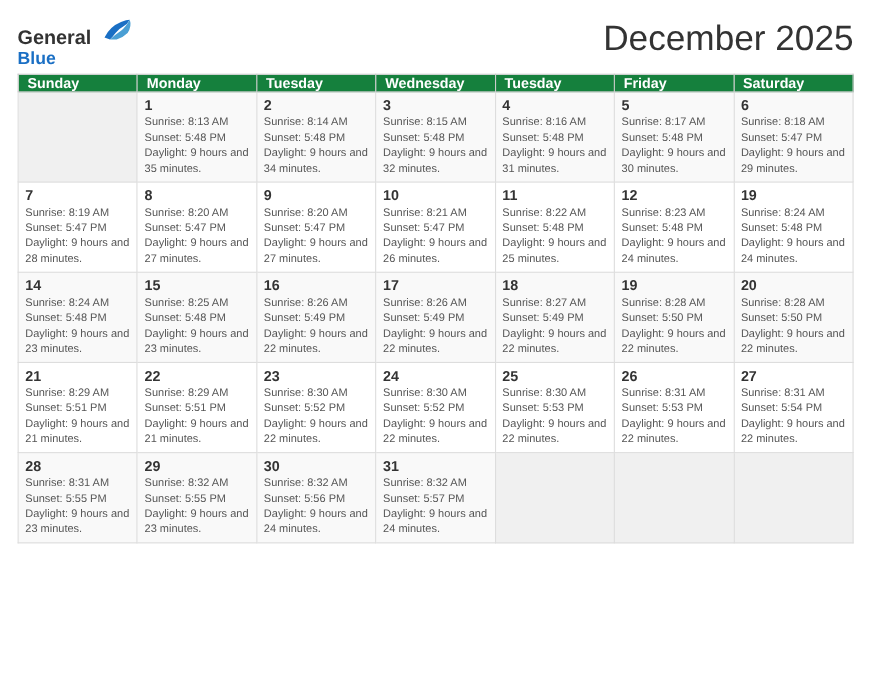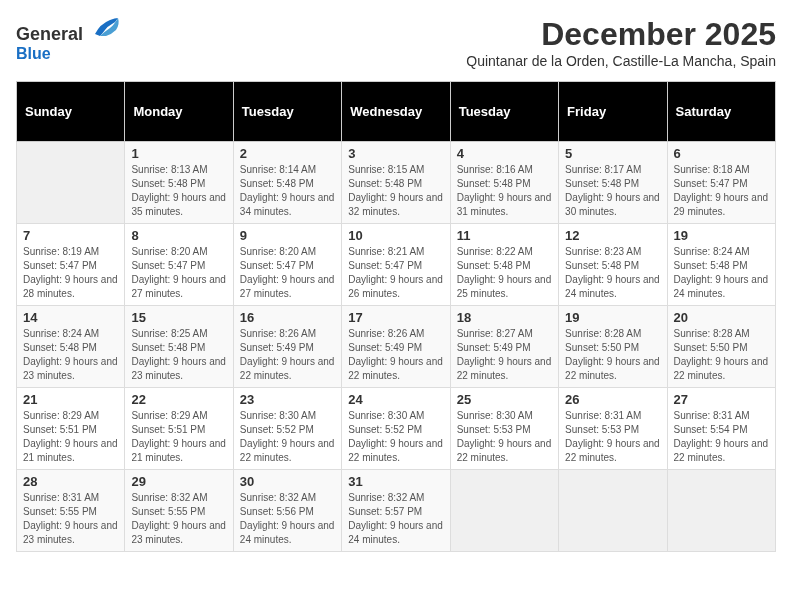--- a/index.html
+++ b/index.html
@@ -29,40 +29,40 @@
       font-weight: bold;
       color: #1a6fc4;
     }
     .logo-bird {
       width: 30px;
       height: 24px;
       margin-left: 2px;
     }
     .calendar-title {
       font-size: 32px;
-      font-weight: bold;
+      font-weight: normal;
       color: #333;
       text-align: right;
     }
     .calendar-subtitle {
       text-align: right;
       font-size: 14px;
       color: #333;
       margin-bottom: 8px;
     }
     table {
       width: 100%;
       border-collapse: collapse;
       font-size: 11px;
     }
     thead tr th {
-      background-color: #000000;
+      background-color: #15803d;
       color: #fff;
       text-align: left;
-      padding: 22px 8px;
+      padding: 0 8px;
       font-size: 13px;
       border: 1px solid #ccc;
     }
     tbody tr td {
       vertical-align: top;
       padding: 4px 6px;
       border: 1px solid #ddd;
       min-height: 80px;
       width: 14.28%;
     }
@@ -98,21 +98,20 @@
       <svg class="logo-bird" viewBox="0 0 30 24" xmlns="http://www.w3.org/2000/svg">
         <path d="M5 18 Q10 8 20 4 Q25 2 28 2 Q26 6 22 8 Q18 10 15 14 Q12 18 10 20 Z" fill="#1a6fc4"></path>
         <path d="M10 20 Q14 16 20 12 Q24 9 28 2 Q30 8 26 14 Q22 18 16 20 Z" fill="#4a9fd4"></path>
       </svg>
       <br>
       <span class="logo-text-blue">Blue</span>
     </div>
   </div>
   <div>
     <div class="calendar-title">December 2025</div>
-    <div class="calendar-subtitle">Quintanar de la Orden, Castille-La Mancha, Spain</div>
   </div>
 </div>
 
 <table>
   <thead>
     <tr>
       <th>Sunday</th>
       <th>Monday</th>
       <th>Tuesday</th>
       <th>Wednesday</th>

